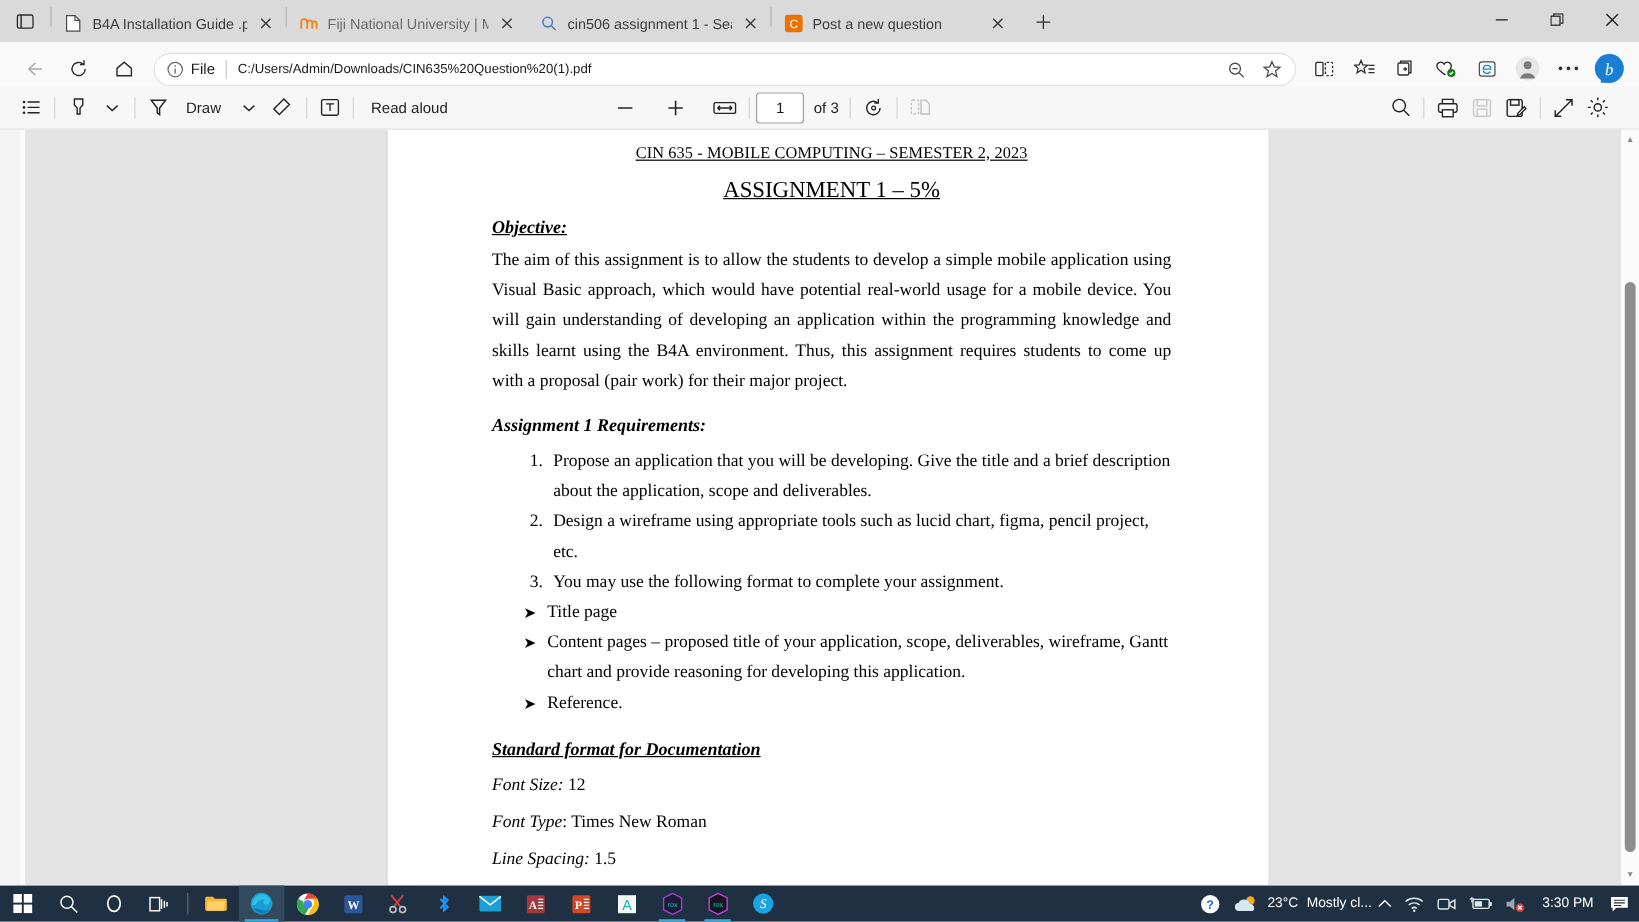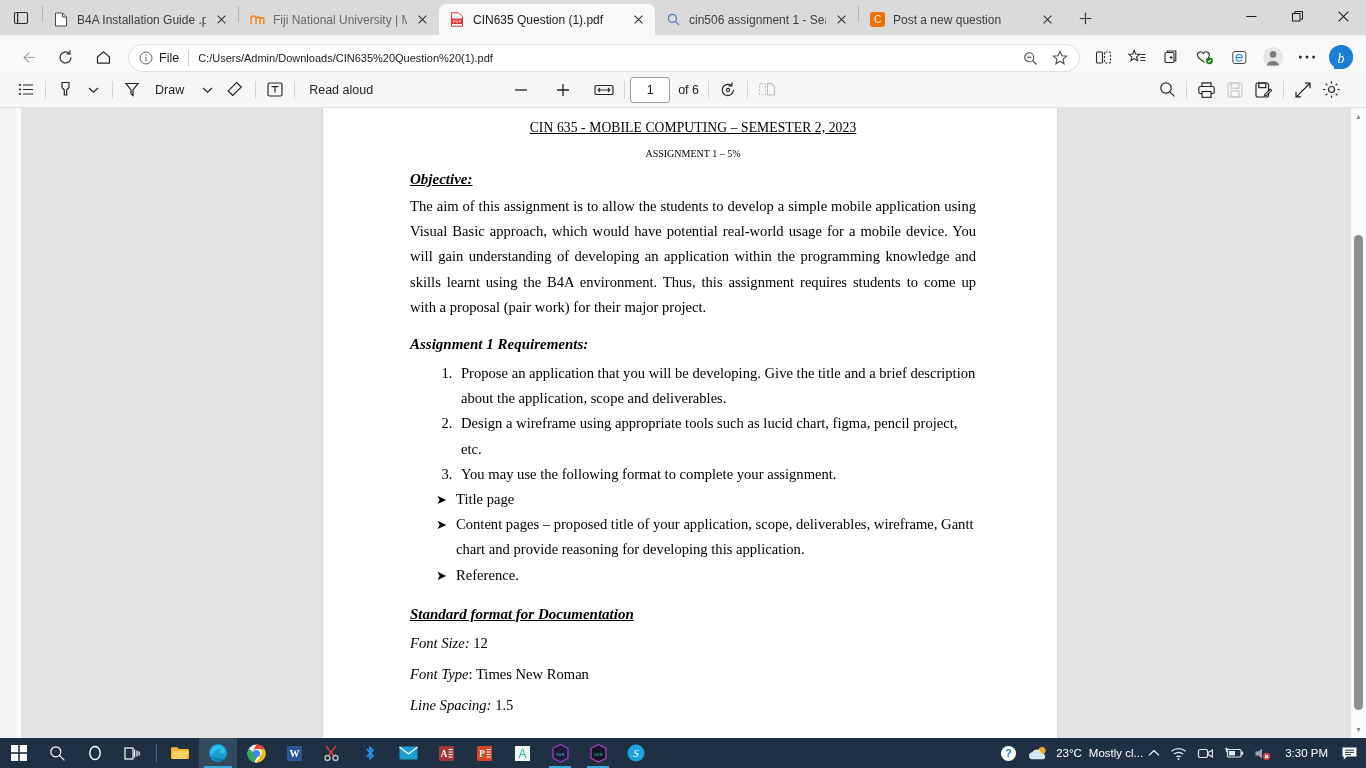--- a/index.html
+++ b/index.html
@@ -136,21 +136,21 @@
     position: absolute; left: 87px; top: 12px; width: 566px;
     font-family: "Liberation Serif", serif;
     color: #000;
     font-size: 14.6px;
   }
   .ctr { text-align: center; }
   .hdr {
     text-decoration: underline; font-size: 13.6px;
     margin-bottom: 12px; letter-spacing: .1px;
   }
-  .hdr2 { font-size: 10px; margin-bottom: 12px; }
+  .hdr2 { text-decoration: underline; font-size: 19px; margin-bottom: 12px; }
   .sec-it-b-u {
     font-style: italic; font-weight: bold; text-decoration: underline;
     font-size: 15px; margin: 12px 0 6px;
   }
   .sec-it-b {
     font-style: italic; font-weight: bold; font-size: 15px;
     margin: 16px 0 6px;
   }
   .para {
     text-align: justify; line-height: 25.2px; margin-bottom: 4px;
@@ -255,35 +255,20 @@
         </svg>
     </span>
     <span class="tab-title" style="color:#6a6a6a">Fiji National University | Moo</span>
     <span class="tab-close">
       <svg width="9" height="9" viewBox="0 0 9 9">
           <path d="M0.6 0.6 L8.4 8.4 M8.4 0.6 L0.6 8.4" stroke="#333" stroke-width="1.1"></path>
         </svg>
     </span>
   </div>
 
-  <div class="tab active" style="width:216px">
-    <span class="tab-favicon">
-      <svg width="14" height="15" viewBox="0 0 14 15">
-          <path d="M1.5 0.8h7l4 4v9.4h-11z" fill="#fff" stroke="#d13438" stroke-width="1"></path>
-          <rect x="1.5" y="6.5" width="11" height="5.5" fill="#e8322e"></rect>
-          <text x="7" y="10.8" font-size="4.2" fill="#fff" text-anchor="middle" font-family="Liberation Sans, sans-serif">PDF</text>
-        </svg>
-    </span>
-    <span class="tab-title">CIN635 Question (1).pdf</span>
-    <span class="tab-close">
-      <svg width="9" height="9" viewBox="0 0 9 9">
-          <path d="M0.6 0.6 L8.4 8.4 M8.4 0.6 L0.6 8.4" stroke="#333" stroke-width="1.1"></path>
-        </svg>
-    </span>
-  </div>
 
   <div class="tab inactive" style="width:203px">
     <span class="tab-favicon">
       <svg width="13" height="13" viewBox="0 0 13 13">
           <circle cx="5.4" cy="5.4" r="4" fill="none" stroke="#4a7ebb" stroke-width="1.3"></circle>
           <path d="M8.4 8.4 L12 12" stroke="#4a7ebb" stroke-width="1.3"></path>
         </svg>
     </span>
     <span class="tab-title">cin506 assignment 1 - Search</span>
     <span class="tab-close">
@@ -500,21 +485,21 @@
   </div>
   <div style="width:12px"></div>
   <div class="pdfbtn">
     <svg width="20" height="14" viewBox="0 0 20 14">
         <rect x="1" y="2.5" width="18" height="9" rx="1.6" fill="none" stroke="#232323" stroke-width="1.15"></rect>
         <path d="M4.2 7h11.6M6 5.2 L4.2 7 L6 8.8M14 5.2 L15.8 7 L14 8.8" fill="none" stroke="#232323" stroke-width="1.15"></path>
       </svg>
   </div>
   <div class="pdfsep"></div>
   <div class="pagebox">1</div>
-  <div class="pagetotal">of 6</div>
+  <div class="pagetotal">of 3</div>
   <div class="pdfsep"></div>
   <div class="pdfbtn">
     <svg width="18" height="18" viewBox="0 0 18 18">
         <path d="M14.4 9a5.6 5.6 0 1 1-2.2-4.4" fill="none" stroke="#232323" stroke-width="1.2"></path>
         <path d="M12.9 1.6v3.3H9.6" fill="none" stroke="#232323" stroke-width="1.2"></path>
         <circle cx="9" cy="9" r="1.6" fill="none" stroke="#232323" stroke-width="1.1"></circle>
       </svg>
   </div>
   <div class="pdfsep"></div>
   <div class="pdfbtn">

